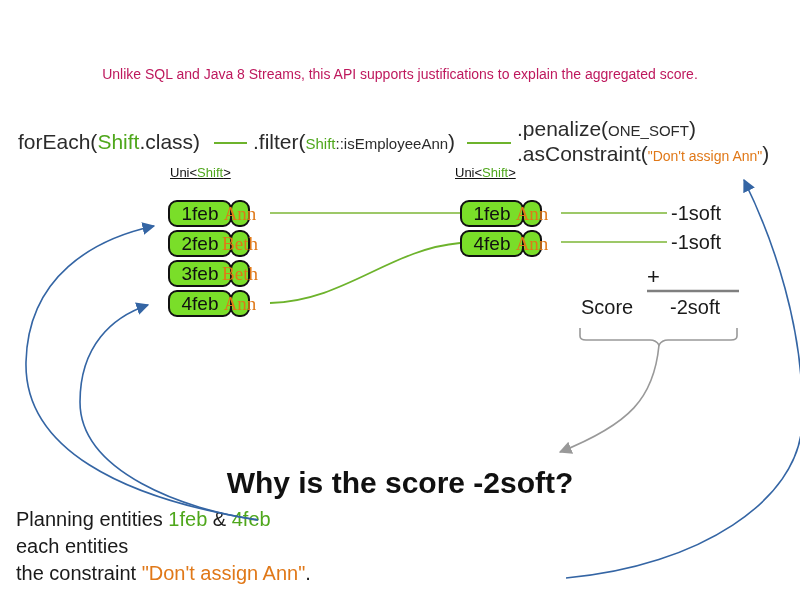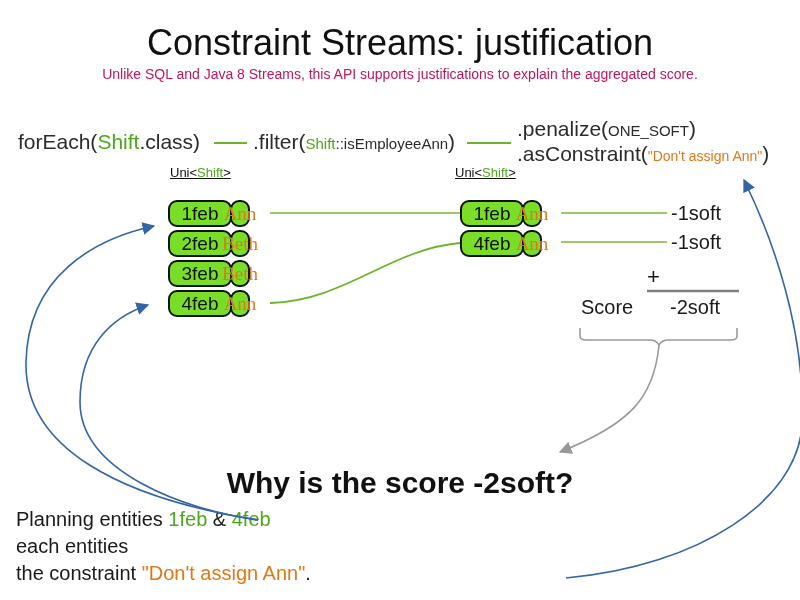--- a/index.html
+++ b/index.html
@@ -56,21 +56,20 @@
     <line class="gline" x1="561" y1="213" x2="667" y2="213"></line>
     <line class="gline" x1="561" y1="242" x2="667" y2="242"></line>
     <line class="sumline" x1="647" y1="291" x2="739" y2="291"></line>
     <path class="brace" d="M580,328 L580,336 Q580,340 586,340 L650,340 Q656,340 659,345 Q662,340 668,340 L731,340 Q737,340 737,336 L737,328"></path>
     <path class="garrow" d="M659,345 C654,398 630,424 560,452" marker-end="url(#mGray)"></path>
     <path class="barrow" d="M258,520 C120,498 24,448 26,362 C28,276 94,239 154,226" marker-end="url(#mBlue)"></path>
     <path class="barrow" d="M258,520 C185,510 80,472 80,402 C80,346 112,317 148,305" marker-end="url(#mBlue)"></path>
     <path class="barrow" d="M566,578 C700,566 798,500 802,425 C806,330 772,237 744,180" marker-end="url(#mBlue)"></path>
   </svg>
 
-  <h1 class="abs title">Constraint Streams: justification</h1>
   <div class="abs subtitle">Unlike SQL and Java 8 Streams, this API supports justifications to explain the aggregated score.</div>
 
   <div class="abs code" style="left:18px;top:130px;"><span>forEach(</span><span class="gtext">Shift</span><span>.class)</span></div>
 
   <div class="abs code" style="left:517px;top:117px;"><span>.penalize(</span><span class="sm">ONE_SOFT</span><span>)</span></div>
 
   <div class="abs code" style="left:253px;top:130px;"><span>.filter(</span><span class="gtext sm">Shift</span><span class="sm">::isEmployeeAnn</span><span>)</span></div>
 
   <div class="abs code" style="left:517px;top:142px;"><span>.asConstraint(</span><span class="otext sm2">"Don't assign Ann"</span><span>)</span></div>
 

